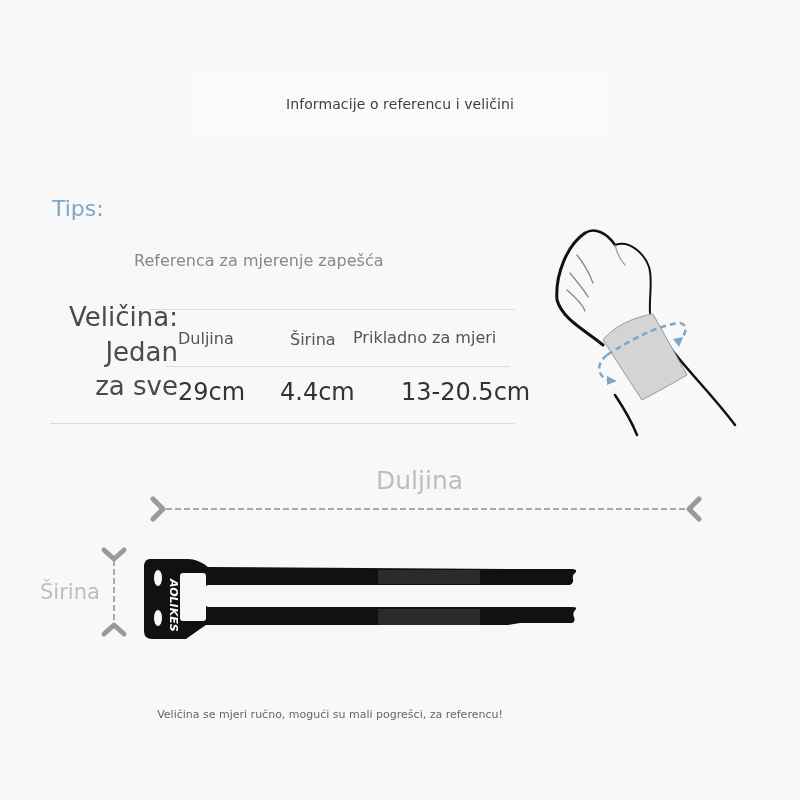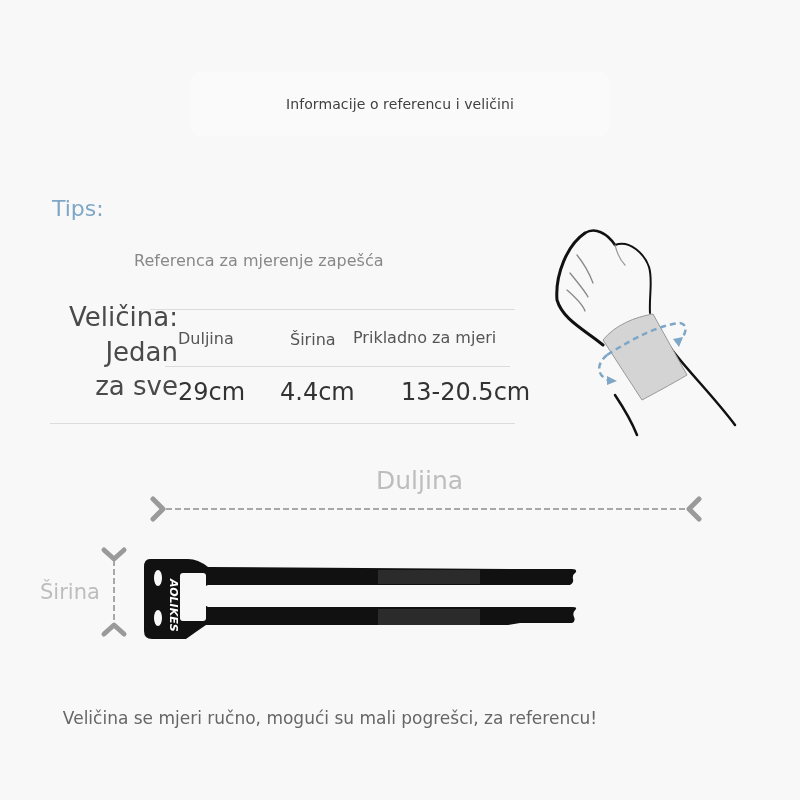--- a/index.html
+++ b/index.html
@@ -29,21 +29,21 @@
       font-size: 26px; line-height: 34.5px; color: #4a4a4a;
     }
     .th { font-size: 16px; color: #555; }
     .td { font-size: 24px; color: #333; }
     .measure-label { color: #bdbdbd; }
     .wrist-svg { left: 545px; top: 225px; }
     .strap-svg { left: 140px; top: 545px; }
     .dim-svg { left: 0; top: 0; }
     .footer {
       left: 0; width: 660px; top: 708px; text-align: center;
-      font-size: 17px; color: #666;
+      font-size: 11px; color: #666;
     }
   </style>
 </head>
 <body>
 
 <div class="abs header-box">
   <span>Informacije o referencu i veličini</span>
 </div>
 
 <div class="abs tips">Tips:</div>

